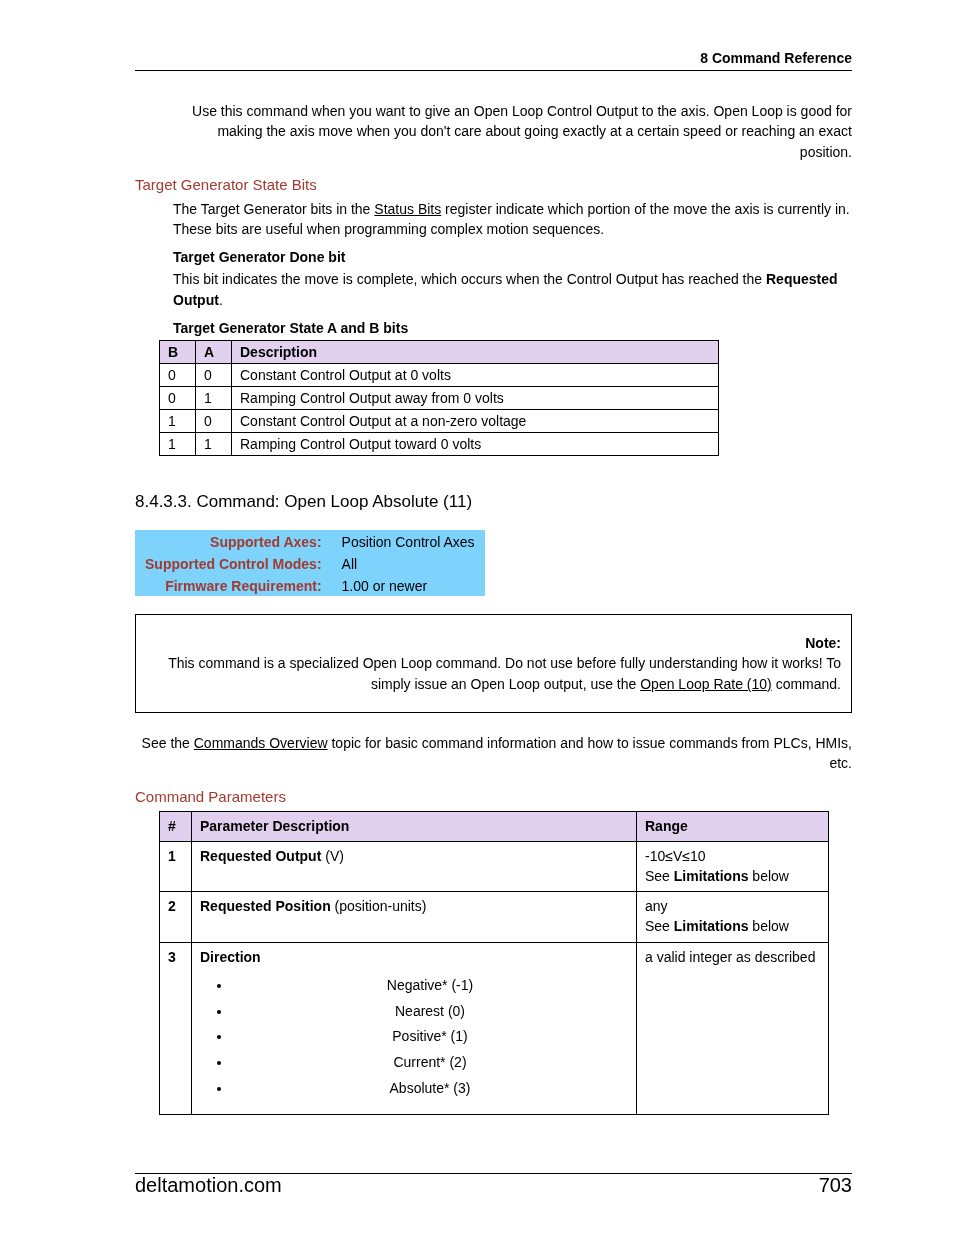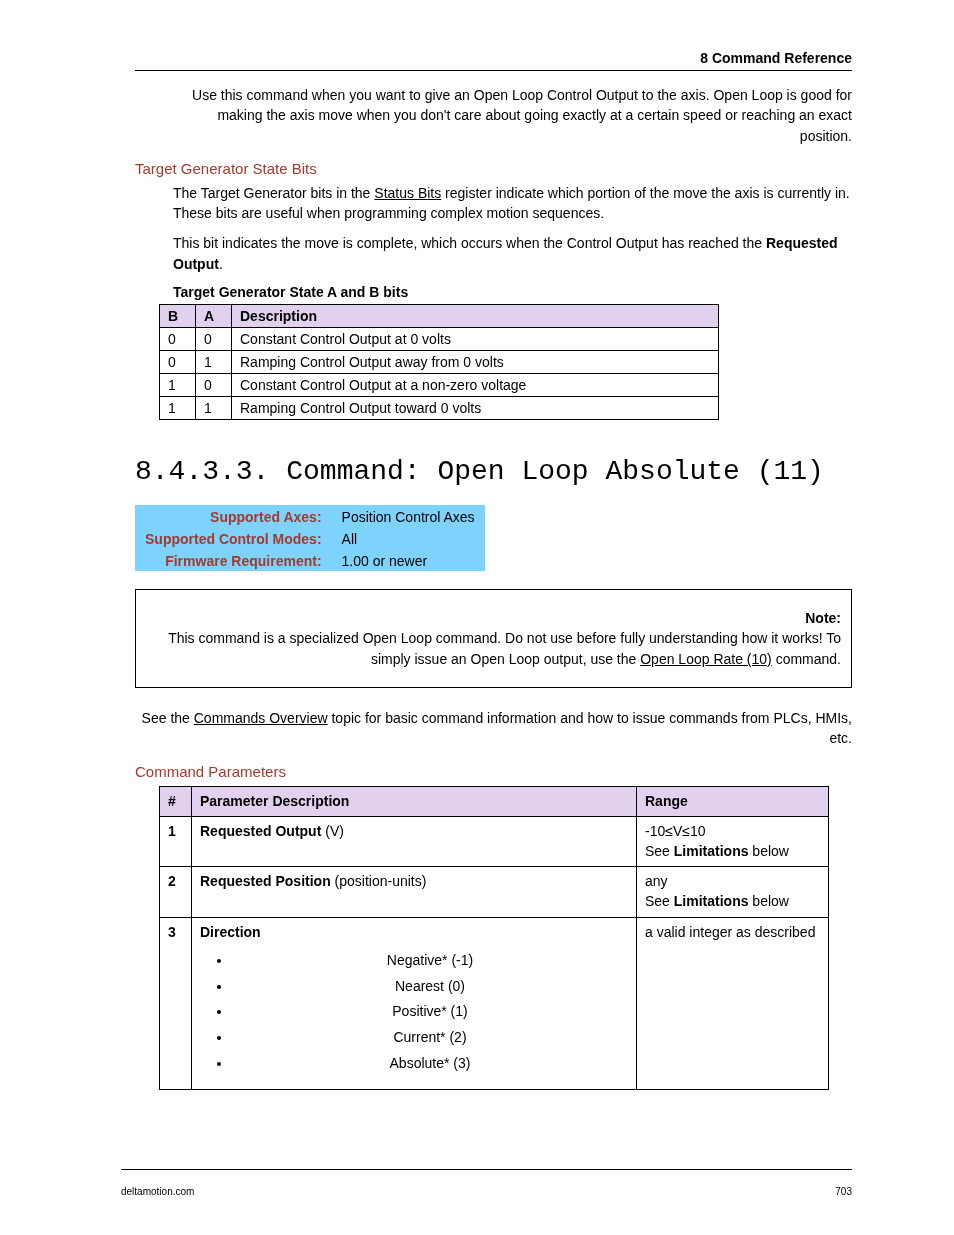--- a/index.html
+++ b/index.html
@@ -13,21 +13,21 @@
   }
   .page {
     width: 954px;
     min-height: 1235px;
     margin: 0 auto;
     padding: 50px 102px 40px 135px;
     position: relative;
   }
   .header-line {
     border-bottom: 1.5px solid #000;
-    margin-bottom: 14px;
+    margin-bottom: 30px;
     padding-bottom: 4px;
     text-align: right;
     font-weight: bold;
     font-size: 14px;
   }
   .body-text {
     margin: 0 0 14px 38px;
     line-height: 1.45;
     text-align: right;
   }
@@ -60,23 +60,22 @@
     font-size: 14px;
     vertical-align: top;
   }
   table.state-table th {
     background: #e1d0ee;
     font-weight: bold;
   }
   table.state-table .narrow { width: 36px; }
   h2.section-title {
     font-weight: normal;
-    font-size: 28px;
+    font-size: 17px;
     margin: 36px 0 18px 0;
-    font-family: Liberation Mono, monospace;
   }
   table.info-box {
     border-collapse: collapse;
     background: #7dd3fc;
     margin: 0 0 18px 0;
   }
   table.info-box td {
     padding: 4px 10px 2px 10px;
     font-size: 14px;
     vertical-align: top;
@@ -117,44 +116,45 @@
   ul.dir-list {
     margin: 6px 0 8px 10px;
     padding: 0 0 0 22px;
     list-style: disc;
     text-align: center;
   }
   ul.dir-list li { padding: 3px 0; }
   .footer {
     position: absolute;
     bottom: 38px;
-    left: 121px;
+    left: 135px;
     right: 102px;
     border-top: 1.5px solid #000;
-    padding-top: 16px;
-    font-size: 10px;
+    padding-top: 0;
+    font-size: 20px;
   }
   .footer .pagenum { float: right; }
 </style>
 </head>
 <body>
 
 <div class="page">
 
   <div class="header-line">
     <span>8  Command Reference</span>
   </div>
 
   <p class="body-text">Use this command when you want to give an Open Loop Control Output to the axis. Open Loop is good for making the axis move when you don't care about going exactly at a certain speed or reaching an exact position.</p>
 
   <div class="sub-heading">Target Generator State Bits</div>
   <p class="indent-text">
     <span>The Target Generator bits in the </span><span class="underline-link">Status Bits</span><span> register indicate which portion of the move the axis is currently in. These bits are useful when programming complex motion sequences.</span>
   </p>
 
+  <div class="sub-sub-heading">Target Generator Done bit</div>
   <p class="indent-text">
     <span>This bit indicates the move is complete, which occurs when the Control Output has reached the </span><b>Requested Output</b><span>.</span>
   </p>
 
   <div class="sub-sub-heading">Target Generator State A and B bits</div>
 
   <table class="state-table">
     <tbody>
         <tr>
       <th class="narrow">B</th>

